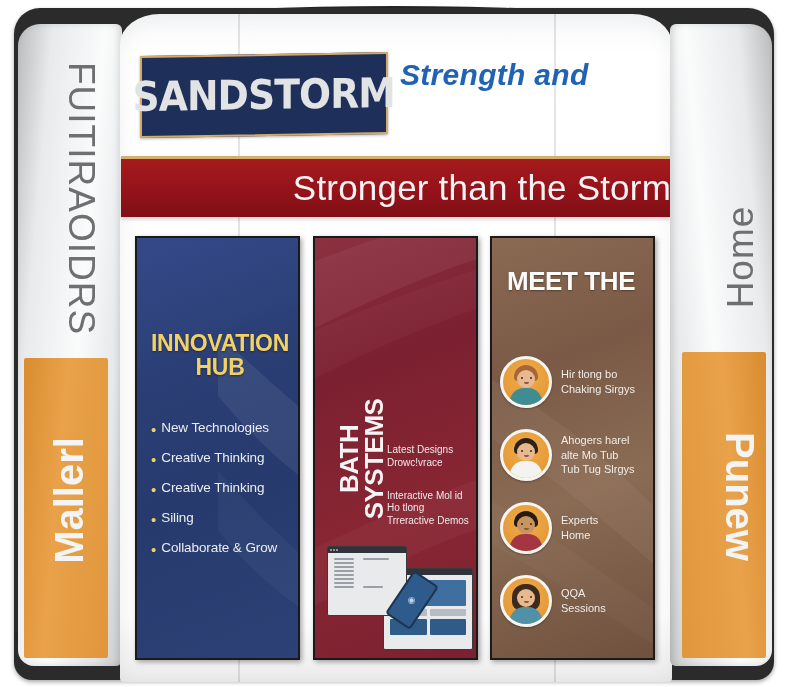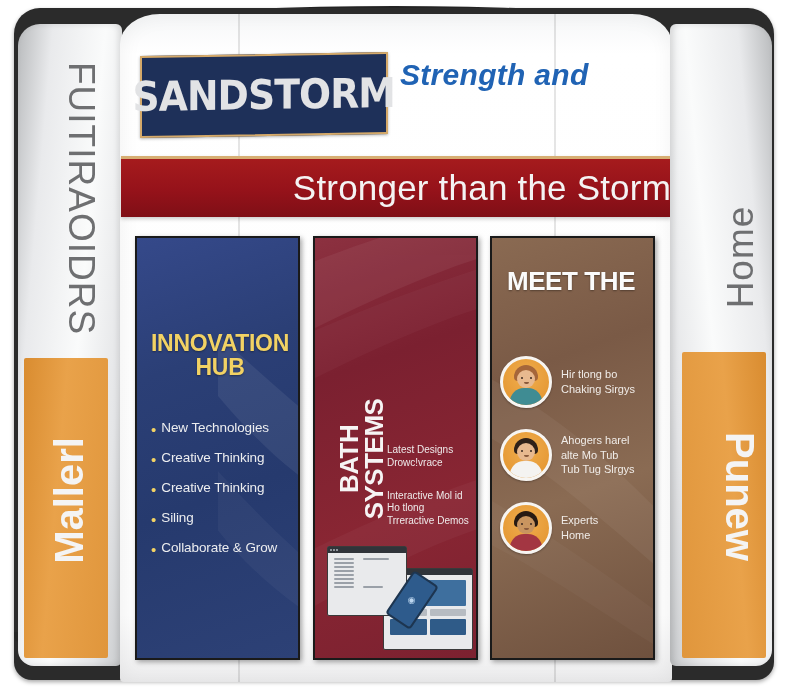--- a/index.html
+++ b/index.html
@@ -383,20 +383,34 @@
               <div class="av-eye r"></div>
               <div class="av-mouth"></div>
             <div class="av-body" style="background:#a33642;"></div>
           </div>
           <div class="team-text">
             <div>Experts</div>
             <div>Home</div>
           </div>
         </div>
 
+        <div class="team-row">
+          <div class="avatar">
+            <div class="av-hair" style="background:#3c2a1e;left:9px;width:28px;height:26px;border-radius:13px 13px 8px 8px;"></div>
+            <div class="av-face"></div>
+            <div class="av-eye l"></div>
+              <div class="av-eye r"></div>
+              <div class="av-mouth"></div>
+            <div class="av-body" style="background:#4f92a8;"></div>
+          </div>
+          <div class="team-text">
+            <div>QQA</div>
+            <div>Sessions</div>
+          </div>
+        </div>
 
       </div>
     </div>
 
   </div>
 
   <div class="wall wall-right">
     <div class="wing-text wing-right-label">Home</div>
     <div class="wing-band wing-band-right">
       <div class="band-text-right">Punew</div>

